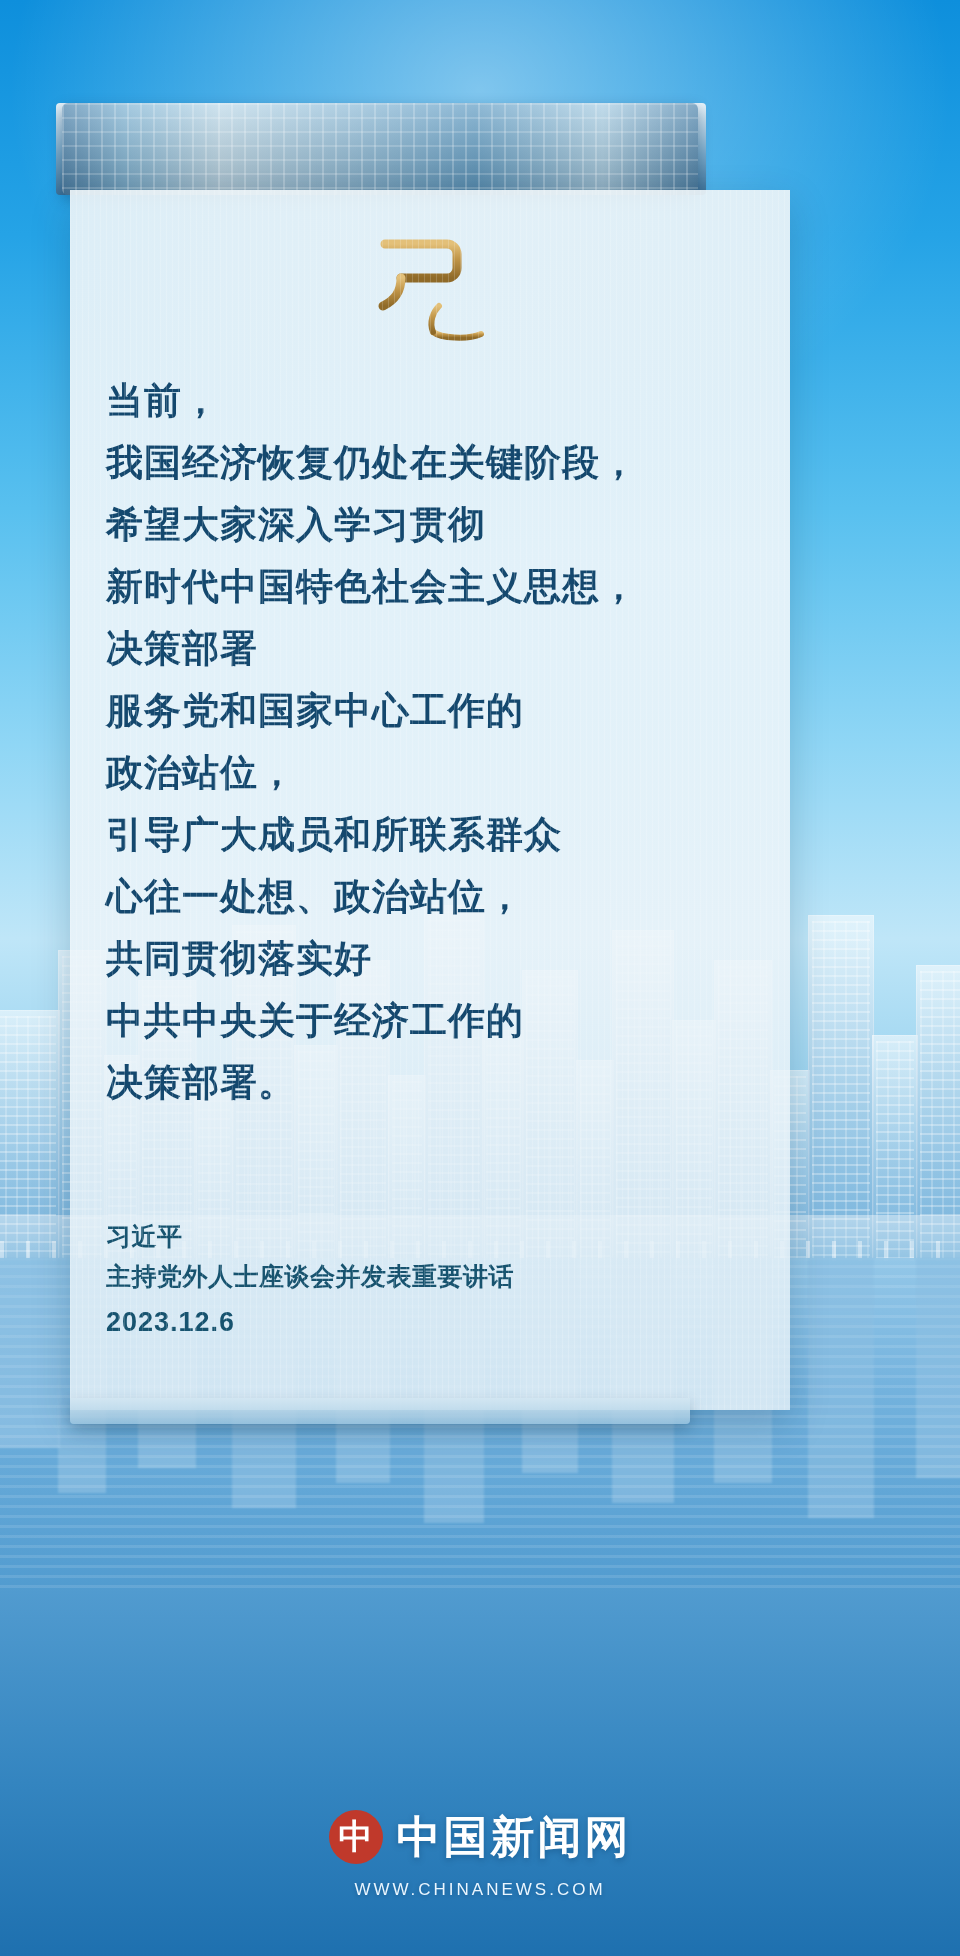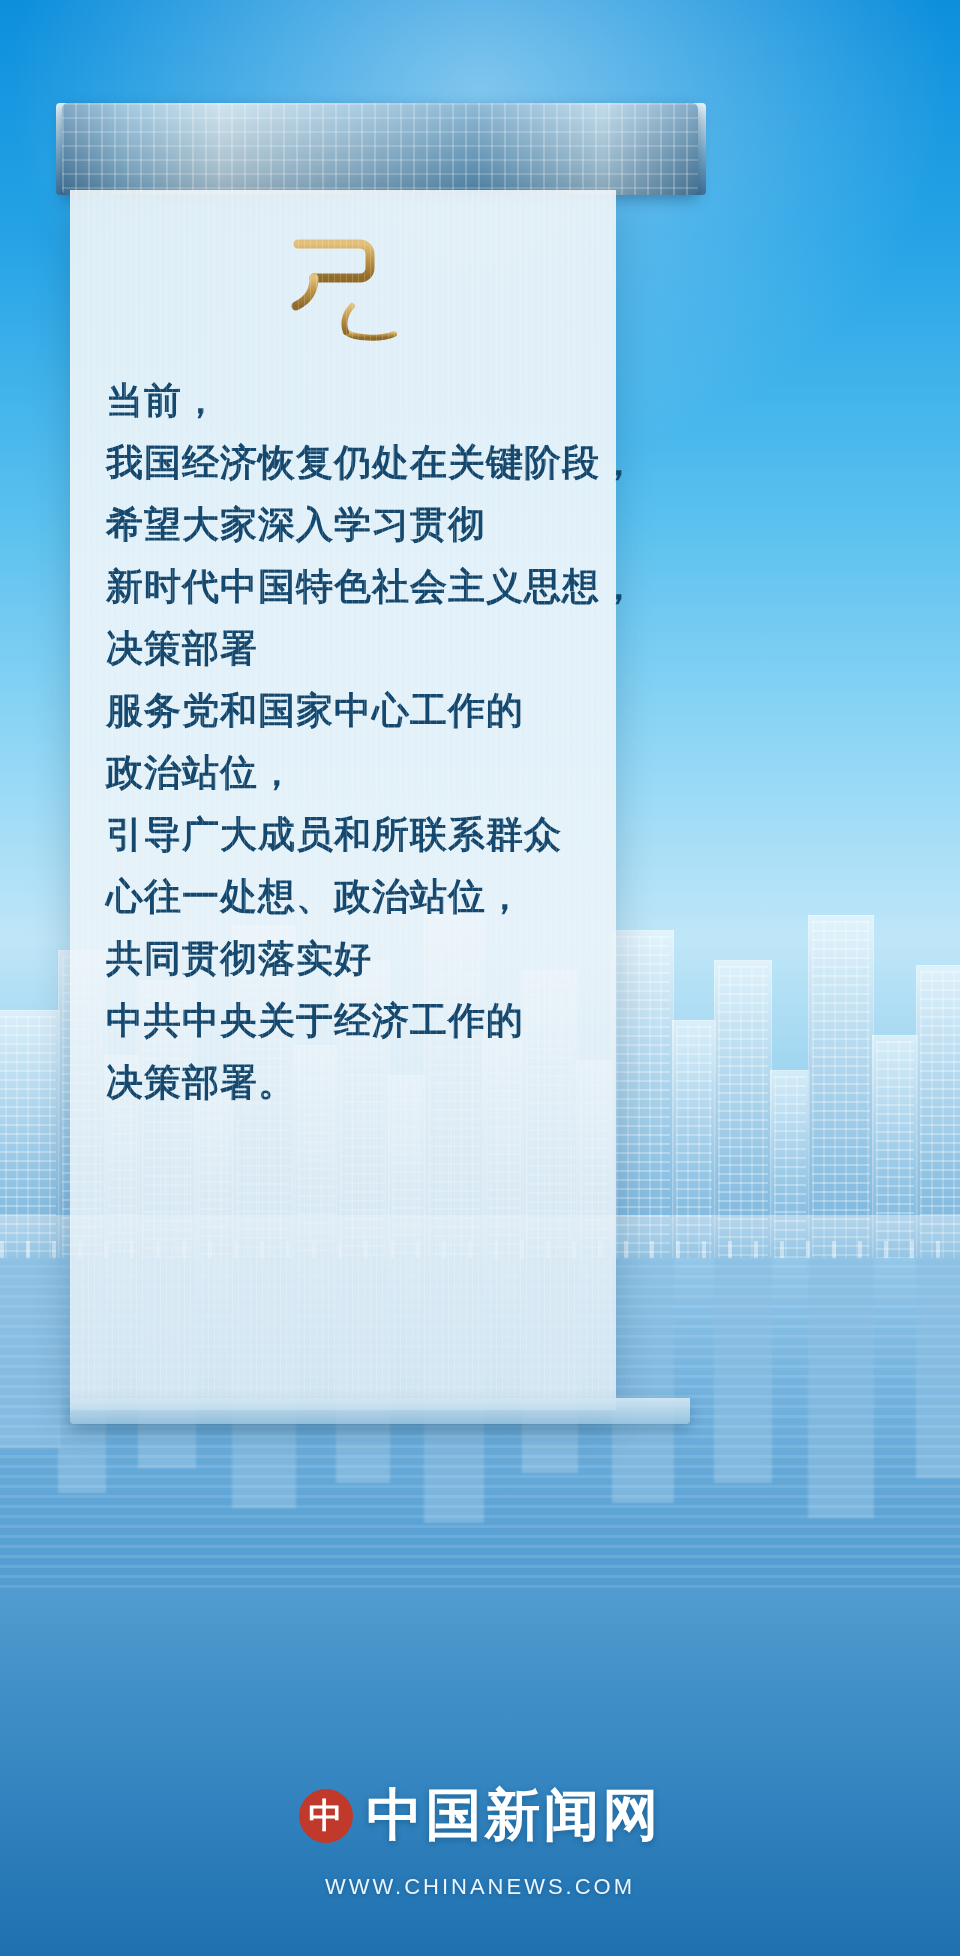--- a/index.html
+++ b/index.html
@@ -140,21 +140,21 @@
     border-radius: 4px;
     background: linear-gradient(180deg, #e8f3fa, #7ba9c8 55%, #3f7399);
   }
   .rod-cap.left { left: 56px; }
   .rod-cap.right { left: 690px; }
 
   .paper {
     position: absolute;
     left: 70px;
     top: 190px;
-    width: 546px;
+    width: 720px;
     height: 1220px;
     background: linear-gradient(180deg,
         rgba(236,244,248,0.92) 0%,
         rgba(240,246,250,0.90) 30%,
         rgba(236,244,249,0.86) 60%,
         rgba(228,240,247,0.82) 100%);
     box-shadow: 0 14px 36px rgba(10,50,85,0.22);
   }
   .paper::after {
     content: "";
@@ -259,30 +259,30 @@
     inset: 0;
     display: flex;
     align-items: center;
     justify-content: center;
     color: #fff;
     font-size: 34px;
     font-weight: 700;
     font-family: "Liberation Serif", "DejaVu Serif", serif;
   }
   .brand-name {
-    font-size: 56px;
+    font-size: 44px;
     font-weight: 700;
     color: #ffffff;
     letter-spacing: 3px;
     text-shadow: 0 2px 6px rgba(0,50,90,.35);
     font-family: "Liberation Serif", "DejaVu Serif", serif;
   }
   .brand-url {
-    margin-top: 20px;
-    font-size: 22px;
+    margin-top: 12px;
+    font-size: 17px;
     letter-spacing: 3px;
     color: #eaf6ff;
     text-shadow: 0 1px 4px rgba(0,50,90,.35);
   }
 </style>
 </head>
 <body>
 
 <div class="poster">
 
@@ -373,20 +373,25 @@
       <div class="line">决策部署</div>
       <div class="line">服务党和国家中心工作的</div>
       <div class="line">政治站位，</div>
       <div class="line">引导广大成员和所联系群众</div>
       <div class="line">心往一处想、政治站位，</div>
       <div class="line">共同贯彻落实好</div>
       <div class="line">中共中央关于经济工作的</div>
       <div class="line">决策部署。</div>
     </div>
 
+    <div class="attrib">
+      <div class="name">习近平</div>
+      <div class="event">主持党外人士座谈会并发表重要讲话</div>
+      <div class="date">2023.12.6</div>
+    </div>
 
   </div>
   <div class="paper-bottom-curl"></div>
 
   <div class="brand">
     <div class="brand-row">
       <span class="brand-mark"></span>
       <span class="brand-name">中国新闻网</span>
     </div>
     <div class="brand-url">WWW.CHINANEWS.COM</div>

